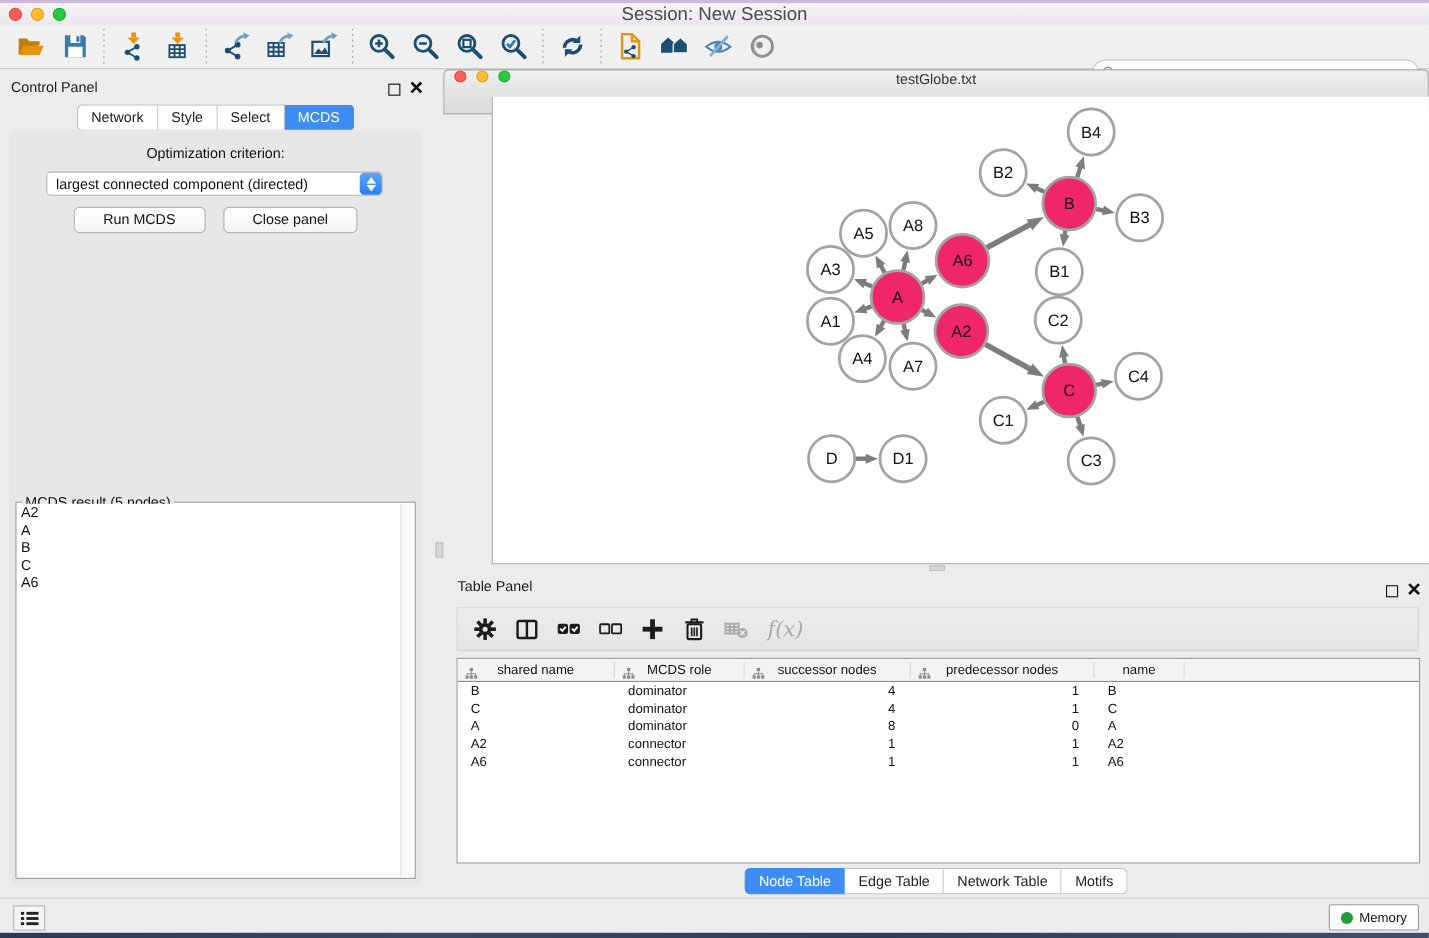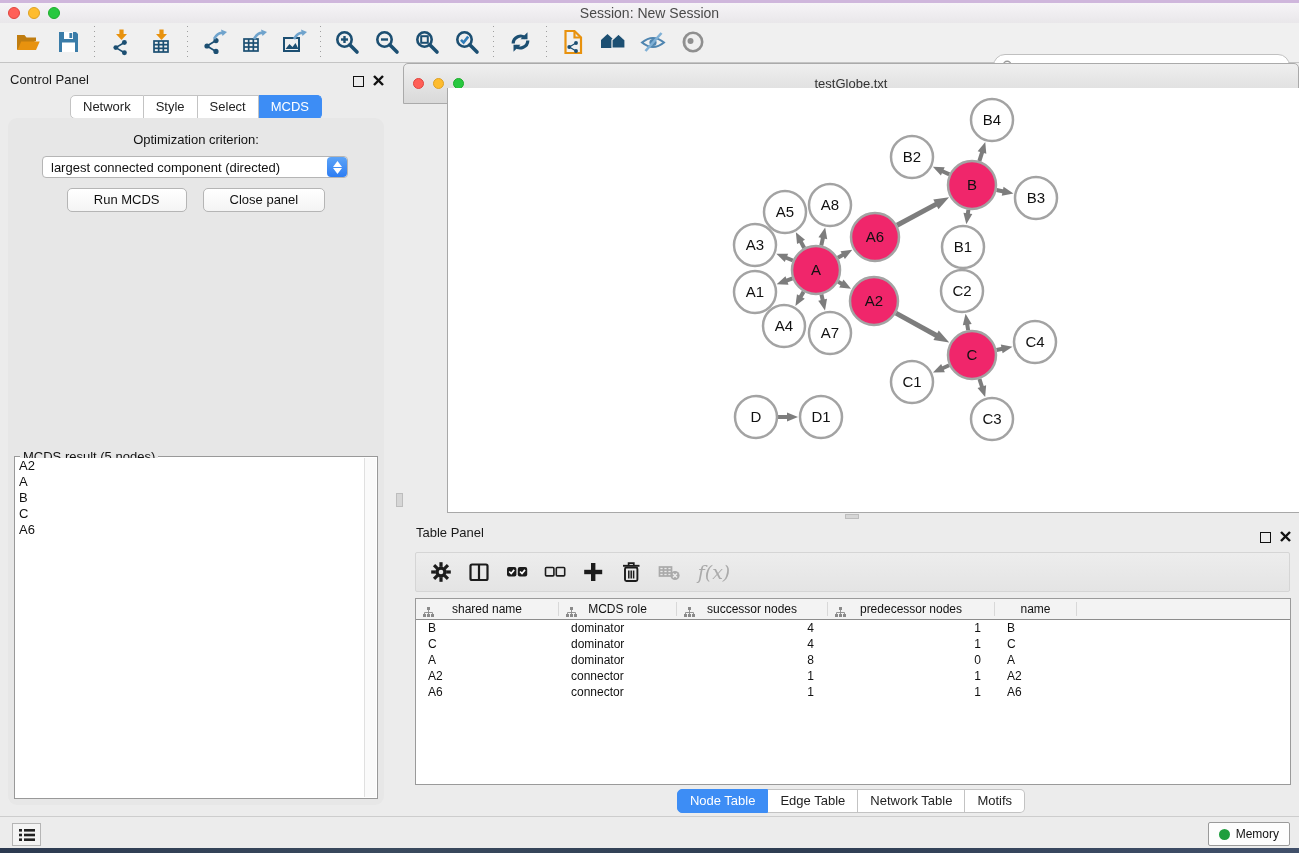--- a/index.html
+++ b/index.html
@@ -8,21 +8,21 @@
   .abs { position:absolute; }
 
   
   #desktop-top { left:0; top:0; width:1299px; height:3px; background:#cfb6dc; }
   #titlebar { left:0; top:3px; width:1299px; height:20px;
     background:linear-gradient(#f6f4f7,#e9e7ea); display:flex; align-items:center; }
   .traffic { width:12px; height:12px; border-radius:50%; margin-left:8px; }
   .t-red{ background:#ff5f57; border:1px solid #e0443e;}
   .t-yellow{ background:#febc2e; border:1px solid #dea123;}
   .t-green{ background:#28c840; border:1px solid #1dad2b;}
-  #app-title { position:absolute; left:0; right:0; text-align:center; font-size:14px; color:#4a4a4a; }
+  #app-title { position:absolute; left:0; right:0; text-align:center; font-size:17px; color:#4a4a4a; }
 
   
   #toolbar { left:0; top:23px; width:1299px; height:40px; background:#f0f0f0;
     border-bottom:1px solid #c4c4c4; display:flex; align-items:center; padding-left:8px; }
   .tb-group { display:flex; align-items:center; }
   .tb-sep { width:1px; height:34px; margin:0 6px;
     background-image:linear-gradient(#9f9f9f 30%, rgba(0,0,0,0) 0%);
     background-size:1px 5px; background-repeat:repeat-y; }
   .tb-btn { width:40px; height:34px; display:flex; align-items:center; justify-content:center; cursor:pointer; }
   .tb-btn svg { width:27px; height:27px; }
@@ -64,21 +64,21 @@
     font-size:13px; color:#111; }
   #mcds-list { position:absolute; inset:1px 13px 1px 1px; background:#fff; overflow:hidden; }
   #mcds-scroll { position:absolute; top:1px; bottom:1px; right:1px; width:12px;
     background:#fafafa; border-left:1px solid #e0e0e0; }
   .mcds-item { font-size:13px; color:#111; padding:0 3px; height:16px; line-height:16px; }
 
   
   #net-window { left:403px; top:63px; width:896px; height:450px; }
   #net-titlebar { position:absolute; left:0; top:0; width:896px; height:41px;
     background:linear-gradient(#efefef,#d9d9d9); border:1px solid #aaa; border-radius:5px 5px 0 0;
-    display:flex; align-items:center; }
+    display:flex; }
   .mini-traffic { width:11px; height:11px; border-radius:50%; margin-left:9px; }
   #net-title { position:absolute; left:0; right:0; text-align:center; font-size:13px; color:#333; }
   #net-canvas { position:absolute; left:0; top:25px; width:896px; height:425px; background:#fff;
     border:1px solid #a8a8a8; border-top:none;margin-left:44px; }
   #graph-svg { position:absolute; left:0; top:0; }
   #net-grip { position:absolute; right:2px; bottom:2px; width:14px; height:14px; }
   .split-handle { background:#d6d6d6; border:1px solid #bdbdbd; }
   #split-v { left:396px; top:493px; width:7px; height:14px; }
   #split-h { left:845px; top:514px; width:14px; height:5px; }
 

